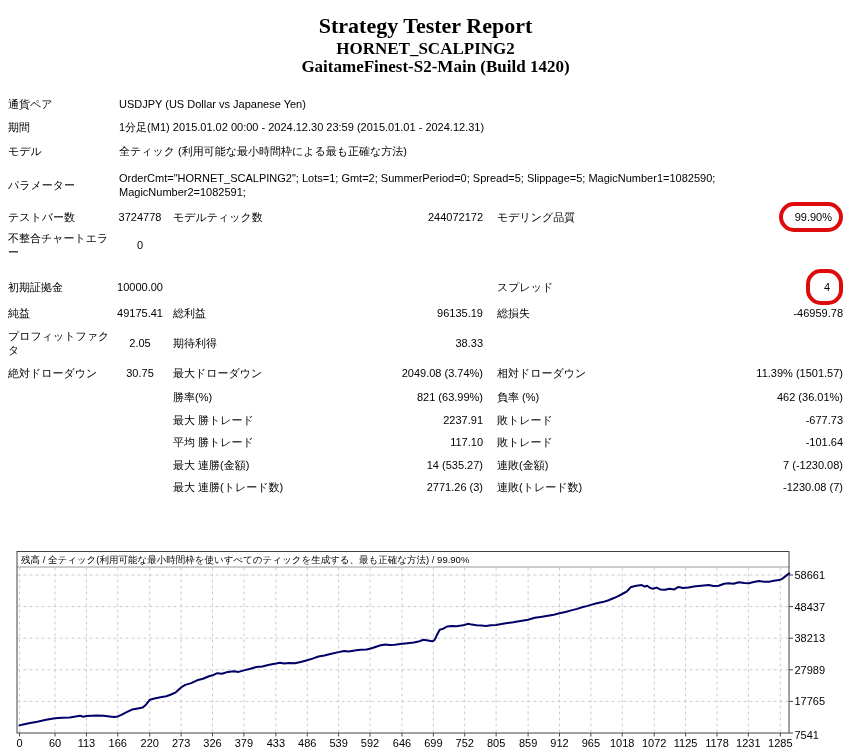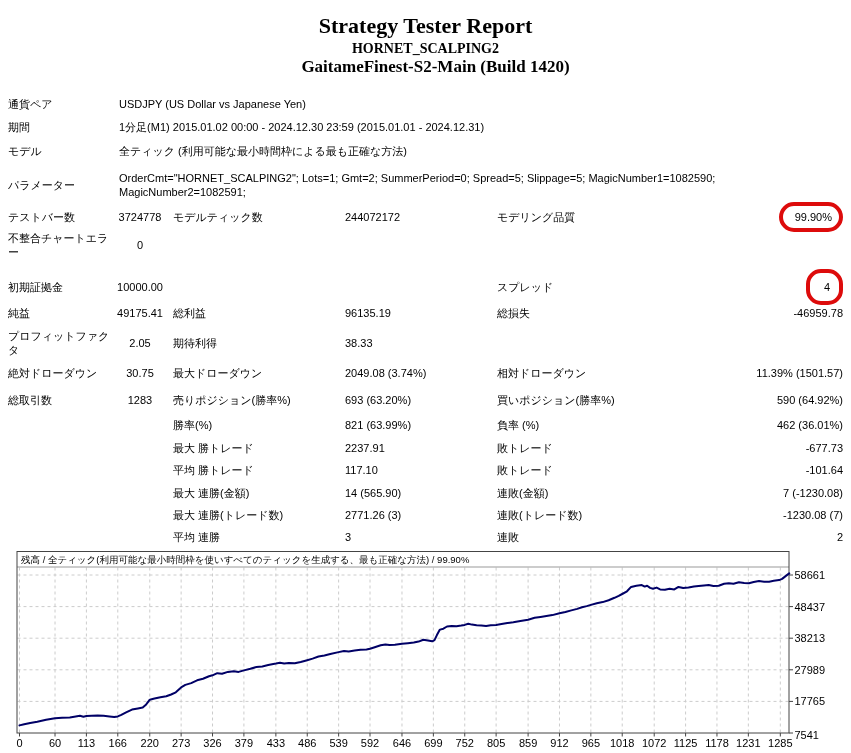--- a/index.html
+++ b/index.html
@@ -3,32 +3,32 @@
 <meta charset="utf-8">
 <style>
   html,body{margin:0;padding:0;}
   body{
     width:851px;height:753px;position:relative;background:#ffffff;
     font-family:"Liberation Sans",sans-serif;color:#000;overflow:hidden;
   }
   
   #title-block{position:absolute;top:12px;left:0;width:851px;text-align:center;}
   #title-block .t1{font-family:"Liberation Serif",serif;font-weight:bold;font-size:22px;line-height:26px;margin-top:1px;}
-  #title-block .t2{font-family:"Liberation Serif",serif;font-weight:bold;font-size:14px;line-height:20px;}
+  #title-block .t2{font-family:"Liberation Serif",serif;font-weight:bold;font-size:17px;line-height:20px;}
   #title-block .t3{font-family:"Liberation Serif",serif;font-weight:bold;font-size:17px;line-height:16px;padding-left:20px;}
   
   #report-table{position:absolute;top:92px;left:8px;width:835px;border-collapse:collapse;table-layout:fixed;}
   #report-table td{
     font-size:11px;line-height:14px;vertical-align:middle;padding:0;
     overflow:visible;word-break:break-word;
   }
   #report-table td.c1{width:105px;}
   #report-table td.c2{width:54px;text-align:center;}
   #report-table td.c3{padding-left:6px;}
-  #report-table td.c4{}
+  #report-table td.c4{text-align:right;}
   #report-table td.c5{padding-left:14px;}
   #report-table td.c6{text-align:right;}
   #report-table td.info-value{padding-left:6px;text-align:left;white-space:pre-line;}
   span.red-box{
     display:inline;border:4px solid #dd0b0b;border-radius:15px;
   }
   span.red-box.q{padding:5px 7px 5px 12px;}
   span.red-box.s{padding:8px 9px 8px 14px;}
   
   #chart-svg{position:absolute;left:0;top:551px;}
@@ -114,28 +114,20 @@
         <td class="c6"></td>
       </tr>
       <tr style="height: 26px;">
         <td class="c1">絶対ドローダウン</td>
         <td class="c2">30.75</td>
         <td class="c3">最大ドローダウン</td>
         <td class="c4">2049.08 (3.74%)</td>
         <td class="c5">相対ドローダウン</td>
         <td class="c6">11.39% (1501.57)</td>
       </tr>
-      <tr style="height: 28px;">
-        <td class="c1">総取引数</td>
-        <td class="c2">1283</td>
-        <td class="c3">売りポジション(勝率%)</td>
-        <td class="c4">693 (63.20%)</td>
-        <td class="c5">買いポジション(勝率%)</td>
-        <td class="c6">590 (64.92%)</td>
-      </tr>
       <tr style="height: 22px;">
         <td class="c1"></td>
         <td class="c2"></td>
         <td class="c3">勝率(%)</td>
         <td class="c4">821 (63.99%)</td>
         <td class="c5">負率 (%)</td>
         <td class="c6">462 (36.01%)</td>
       </tr>
       <tr style="height: 23px;">
         <td class="c1"></td>
@@ -150,39 +142,31 @@
         <td class="c2"></td>
         <td class="c3">平均 勝トレード</td>
         <td class="c4">117.10</td>
         <td class="c5">敗トレード</td>
         <td class="c6">-101.64</td>
       </tr>
       <tr style="height: 23px;">
         <td class="c1"></td>
         <td class="c2"></td>
         <td class="c3">最大 連勝(金額)</td>
-        <td class="c4">14 (565.90)</td>
+        <td class="c4">14 (535.27)</td>
         <td class="c5">連敗(金額)</td>
         <td class="c6">7 (-1230.08)</td>
       </tr>
       <tr style="height: 22px;">
         <td class="c1"></td>
         <td class="c2"></td>
         <td class="c3">最大 連勝(トレード数)</td>
         <td class="c4">2771.26 (3)</td>
         <td class="c5">連敗(トレード数)</td>
         <td class="c6">-1230.08 (7)</td>
-      </tr>
-      <tr style="height: 22px;">
-        <td class="c1"></td>
-        <td class="c2"></td>
-        <td class="c3">平均 連勝</td>
-        <td class="c4">3</td>
-        <td class="c5">連敗</td>
-        <td class="c6">2</td>
       </tr>
     </tbody>
 </table>
 
 <svg id="chart-svg" width="851" height="202" viewBox="0 0 851 202">
     <line x1="19.5" y1="16.5" x2="19.5" y2="181.5" stroke="#cccccc" stroke-width="1" stroke-dasharray="3,3"></line>
     <line x1="19.5" y1="182" x2="19.5" y2="185.5" stroke="#444444" stroke-width="1"></line>
     <text x="19.5" y="195.5" font-size="11px" text-anchor="middle">0</text>
     <line x1="55.02461538461539" y1="16.5" x2="55.02461538461539" y2="181.5" stroke="#cccccc" stroke-width="1" stroke-dasharray="3,3"></line>
     <line x1="55.02461538461539" y1="182" x2="55.02461538461539" y2="185.5" stroke="#444444" stroke-width="1"></line>

